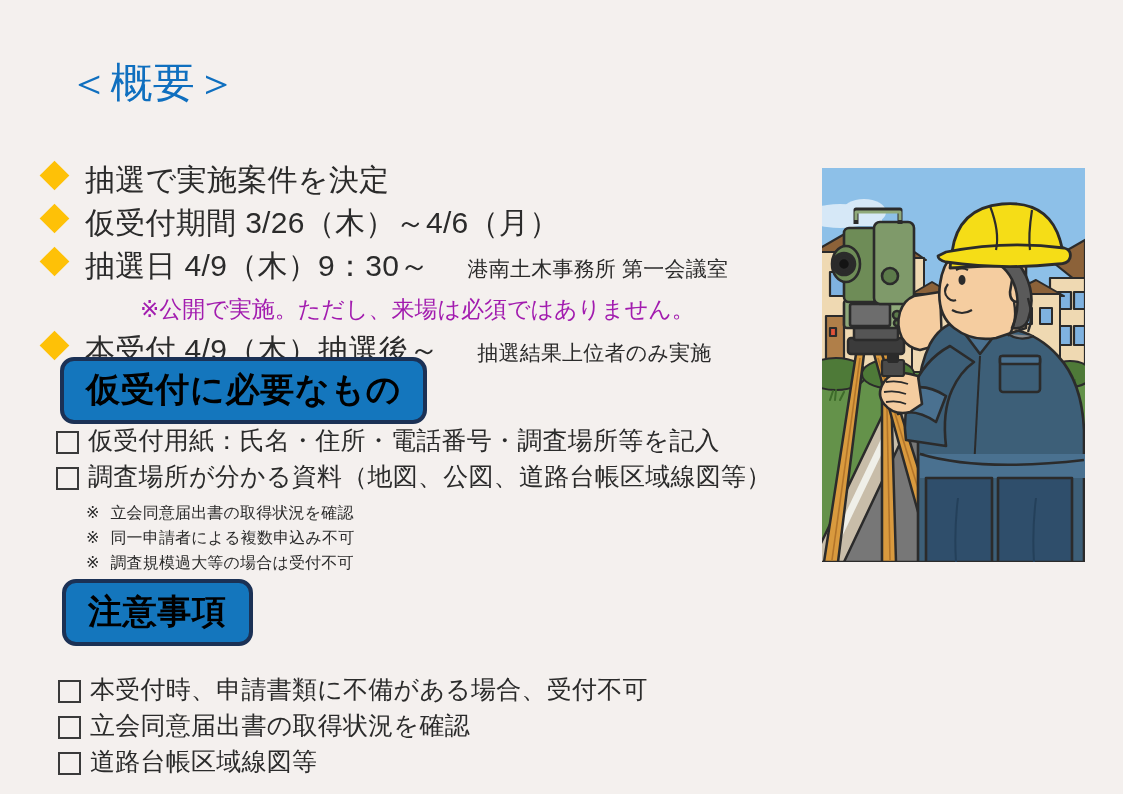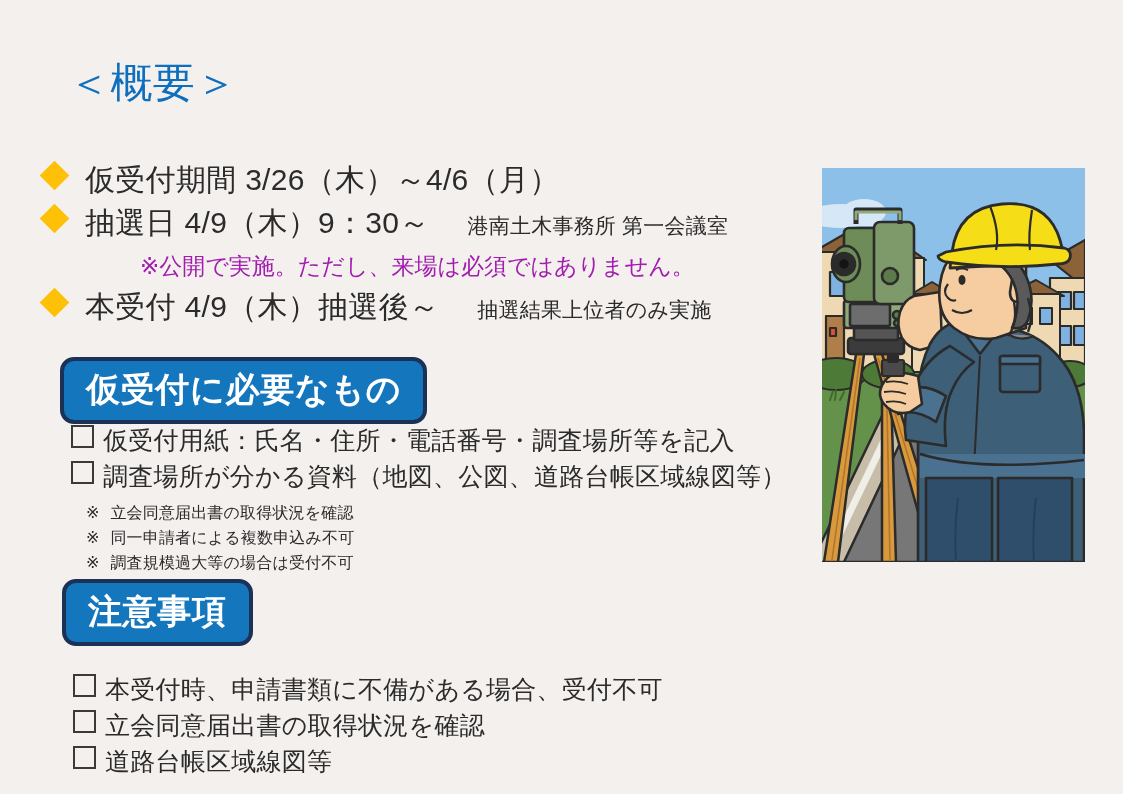--- a/index.html
+++ b/index.html
@@ -72,40 +72,39 @@
     margin: 2px 0 4px 96px;
     white-space: nowrap;
   }
 
   
   .banner {
     display: inline-block;
     background: #1476bd;
     border: 4px solid #1b3155;
     border-radius: 14px;
-    color: #ffffff;
+    color: #000000;
     font-size: 34px;
     font-weight: 700;
     line-height: 1;
     padding: 11px 22px 14px 22px;
     letter-spacing: 0.02em;
     white-space: nowrap;
   }
   .banner-wrap-1 { position: absolute; left: 60px; top: 357px; }
   .banner-wrap-2 { position: absolute; left: 62px; top: 579px; }
 
   
   .check-list-1 { position: absolute; left: 56px; top: 423px; }
   .check-list-2 { position: absolute; left: 58px; top: 672px; }
   .check-row {
     display: flex;
-    align-items: flex-start;
+    align-items: center;
     white-space: nowrap;
     margin-bottom: 1px;
-    margin-left: 15px;
   }
   .checkbox {
     width: 19px;
     height: 19px;
     border: 2px solid #3a3a3a;
     flex: 0 0 auto;
     margin-right: 9px;
     position: relative;
     top: 2px;
     background: transparent;
@@ -151,20 +150,24 @@
   }
   .illustration svg { display: block; }
 </style>
 </head>
 <body>
 
 <div class="slide-title">＜概要＞</div>
 
 <div class="bullet-list">
 
+  <div class="bullet-row">
+    <span class="diamond"></span>
+    <span class="bullet-text">抽選で実施案件を決定</span>
+  </div>
 
   <div class="bullet-row">
     <span class="diamond"></span>
     <span class="bullet-text">仮受付期間 3/26（木）～4/6（月）</span>
   </div>
 
   <div class="bullet-row">
     <span class="diamond"></span>
     <span class="bullet-text">抽選日 4/9（木）9：30～</span>
     <span class="bullet-note">港南土木事務所 第一会議室</span>

